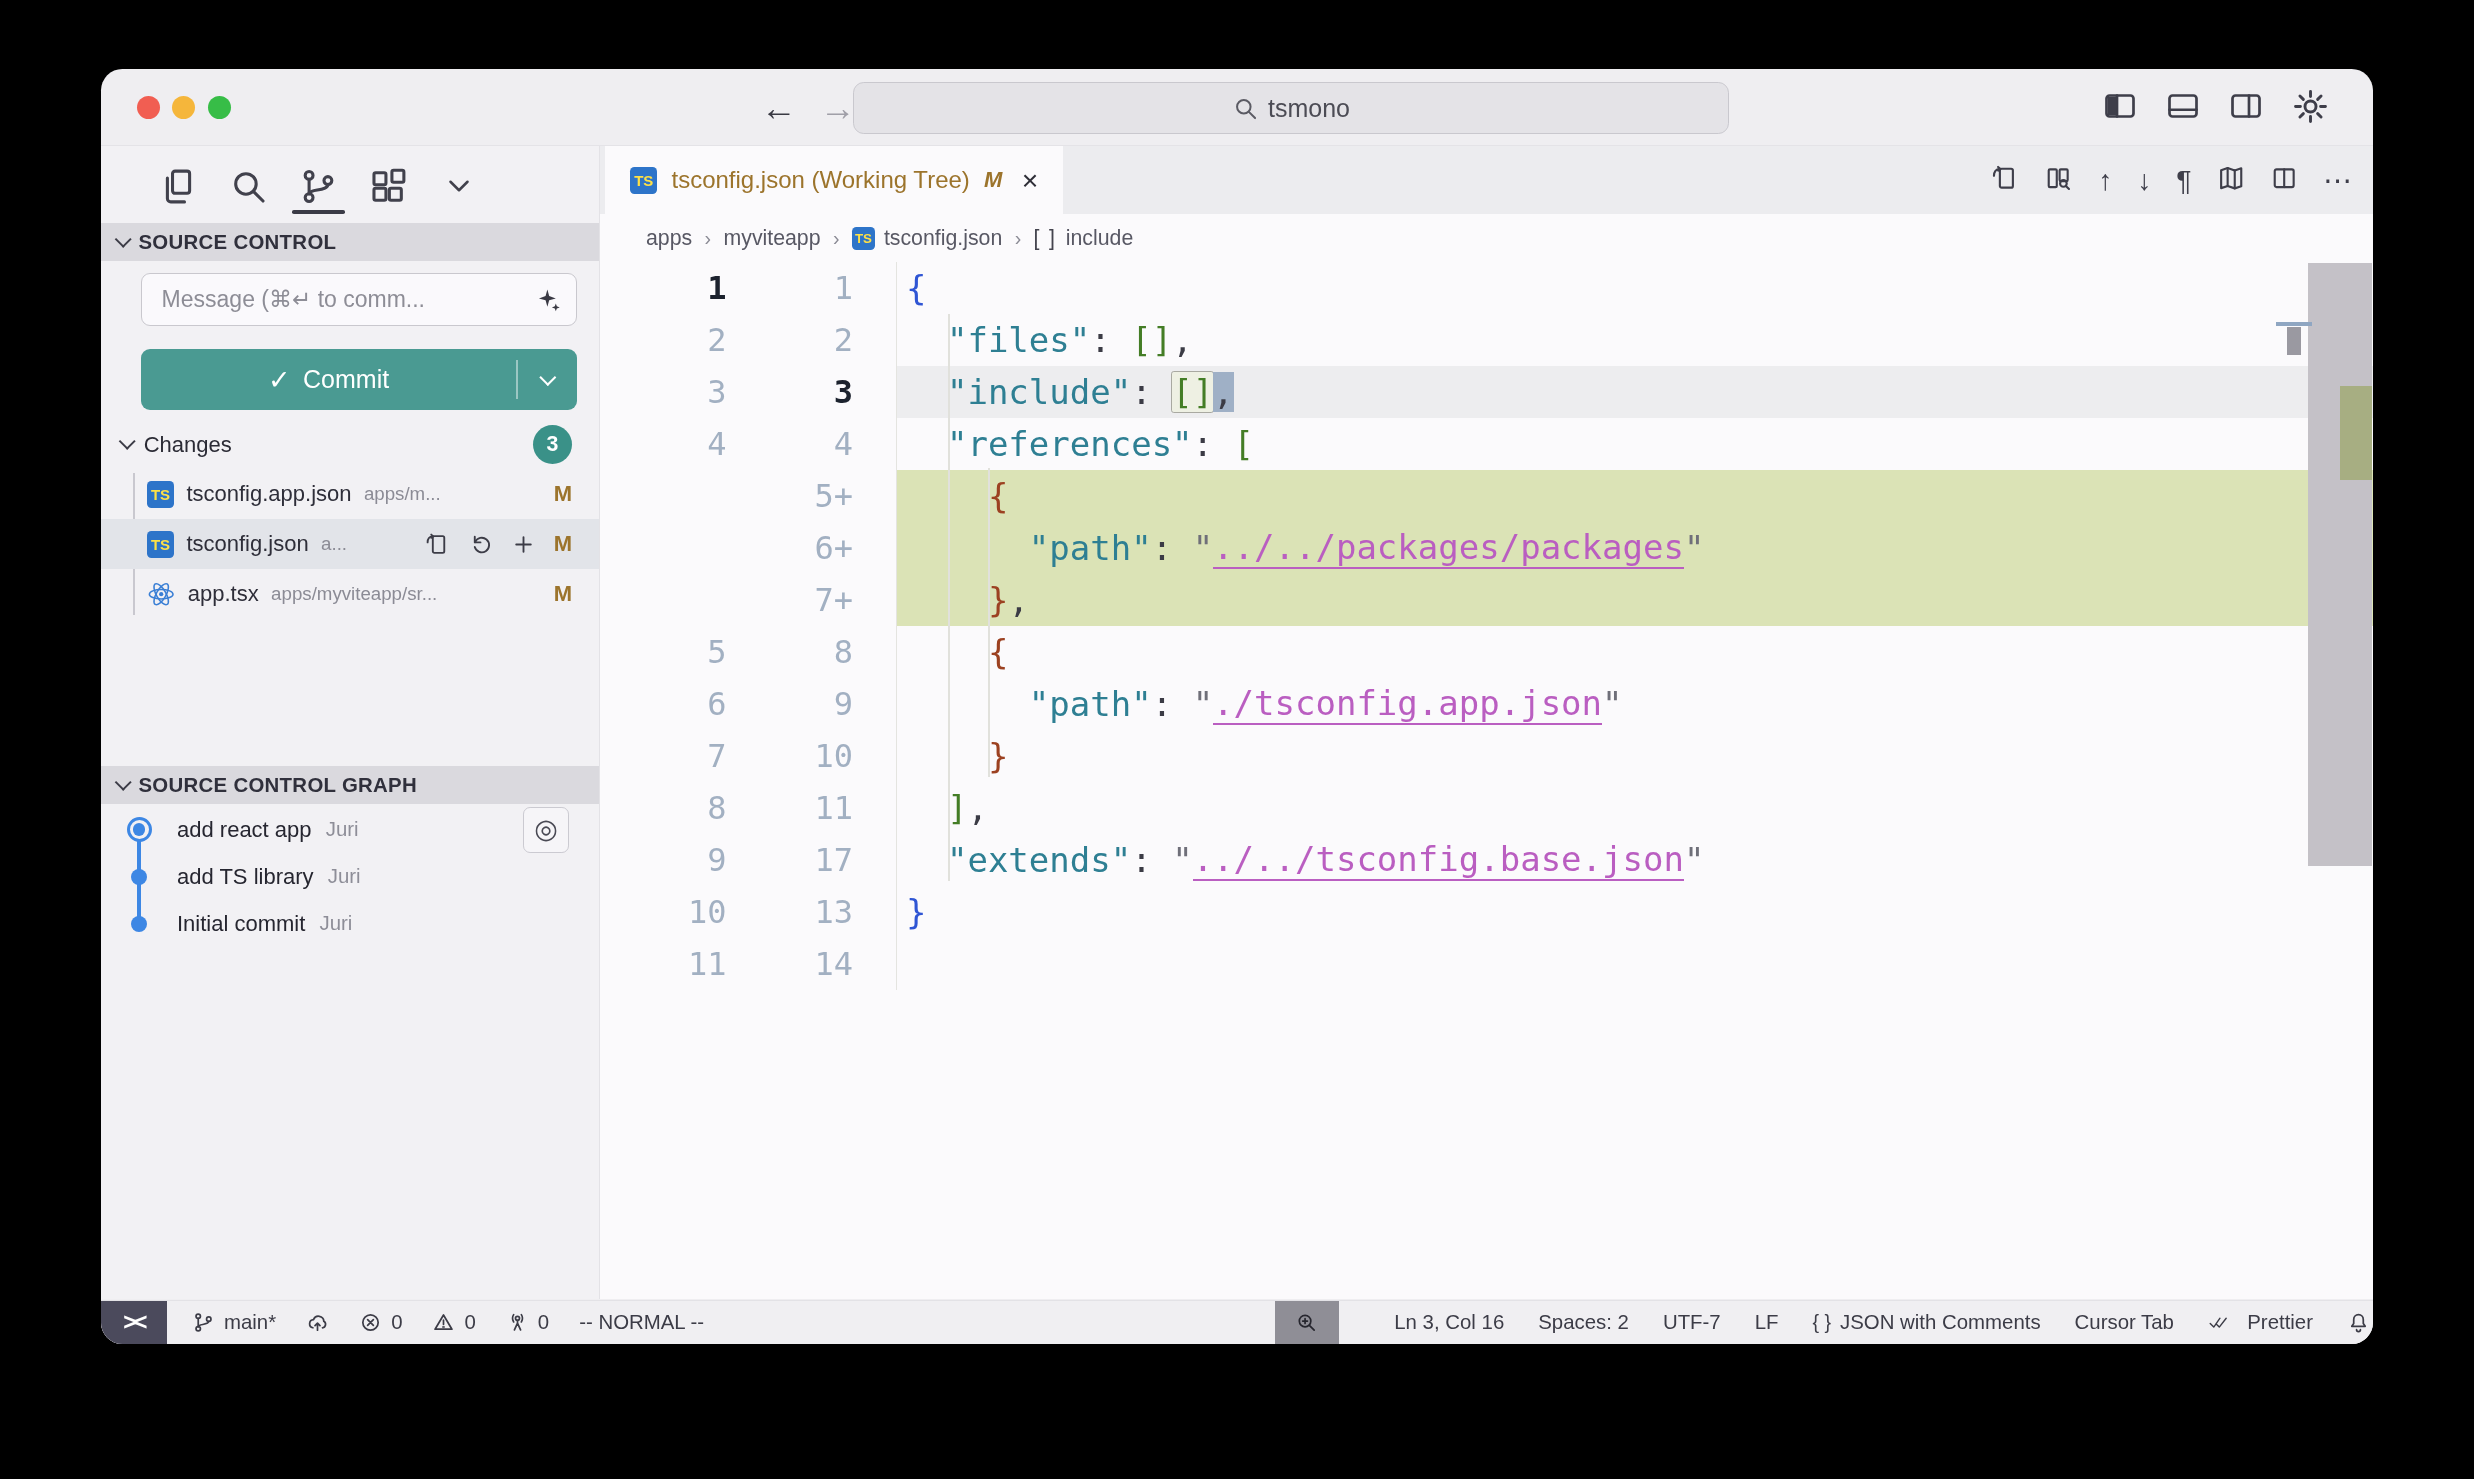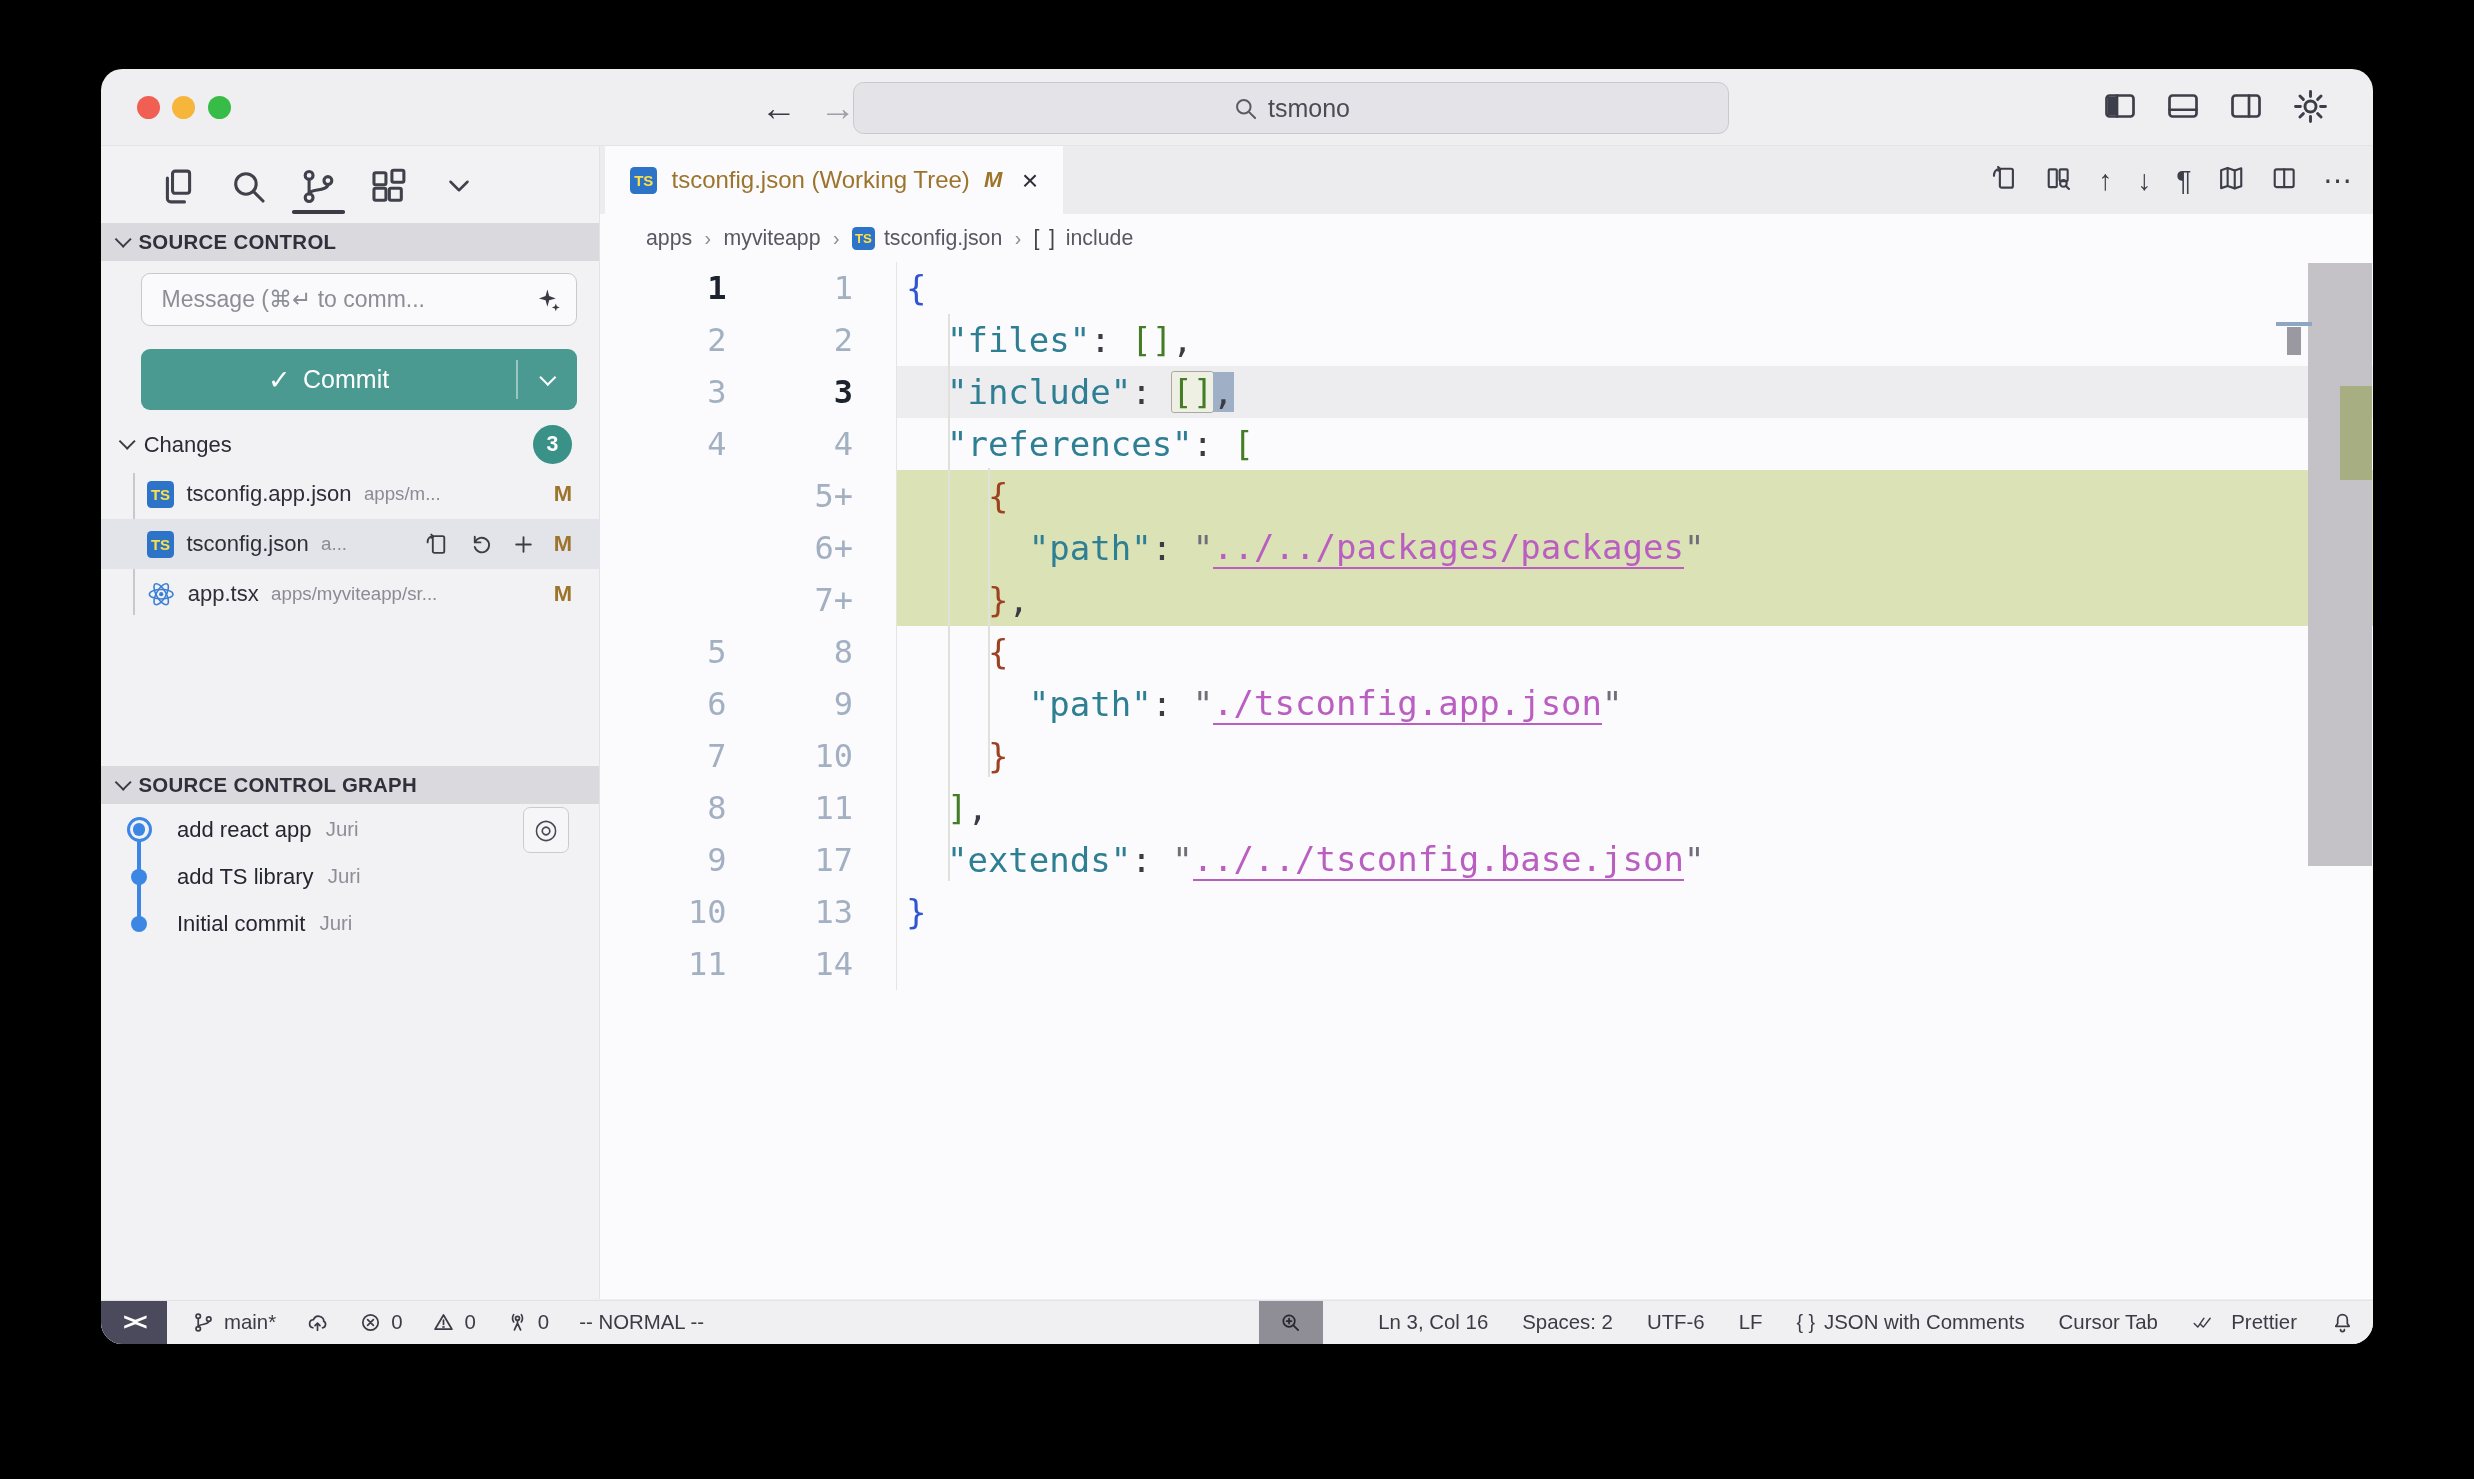--- a/index.html
+++ b/index.html
@@ -144,21 +144,21 @@
 
   
   .statusbar { position:absolute; left:0; bottom:0; width:100%; height:44px; background:#f0eff2;
     border-top:1.8px solid #e3e2e6; display:flex; align-items:center; font-size:20.4px; color:#3c3c47; }
   .sb-item { display:flex; align-items:center; gap:9px; margin-right:30px; white-space:nowrap; }
   .sb-remote { width:66px; height:44px; background:#4b4a5c; color:#fff; border-radius:0 0 0 19.6px;
     display:flex; align-items:center; justify-content:center; margin-right:25px;
     font-size:21.3px; font-weight:700; letter-spacing:-2.7px; }
   .sb-zoom { width:64px; height:44px; background:#8f8e96; color:#26262e;
     display:flex; align-items:center; justify-content:center; margin-right:21.3px; }
-  .sb-right { margin-left:auto; display:flex; align-items:center; padding-right:19px; }
+  .sb-right { margin-left:auto; display:flex; align-items:center; padding-right:3px; }
   .sb-right .sb-item { margin-right:0; margin-left:34px; }
   .sb-right .sb-item:first-child { margin-left:0; }
   .dbl-check { letter-spacing:-9px; margin-right:9px; font-size:21.3px; }
 
   .ts-badge { background:var(--ts); color:#fde047; font-weight:700; border-radius:4.4px;
     display:inline-flex; align-items:center; justify-content:center; flex:none; }
   .ts-30 { width:27px; height:27px; font-size:15px; }
   .ts-26 { width:23px; height:23px; font-size:13.3px; }
 </style>
 </head>
@@ -621,21 +621,21 @@
             </svg>
           </span>
         </div>
         <div class="sb-item">
           <span>Ln 3, Col 16</span>
         </div>
         <div class="sb-item">
           <span>Spaces: 2</span>
         </div>
         <div class="sb-item">
-          <span>UTF-6</span>
+          <span>UTF-7</span>
         </div>
         <div class="sb-item">
           <span>LF</span>
         </div>
         <div class="sb-item">
           <span class="ic txt-ic" style="font-size: 19.6px;">{ }</span>
           <span>JSON with Comments</span>
         </div>
         <div class="sb-item">
           <span>Cursor Tab</span>

